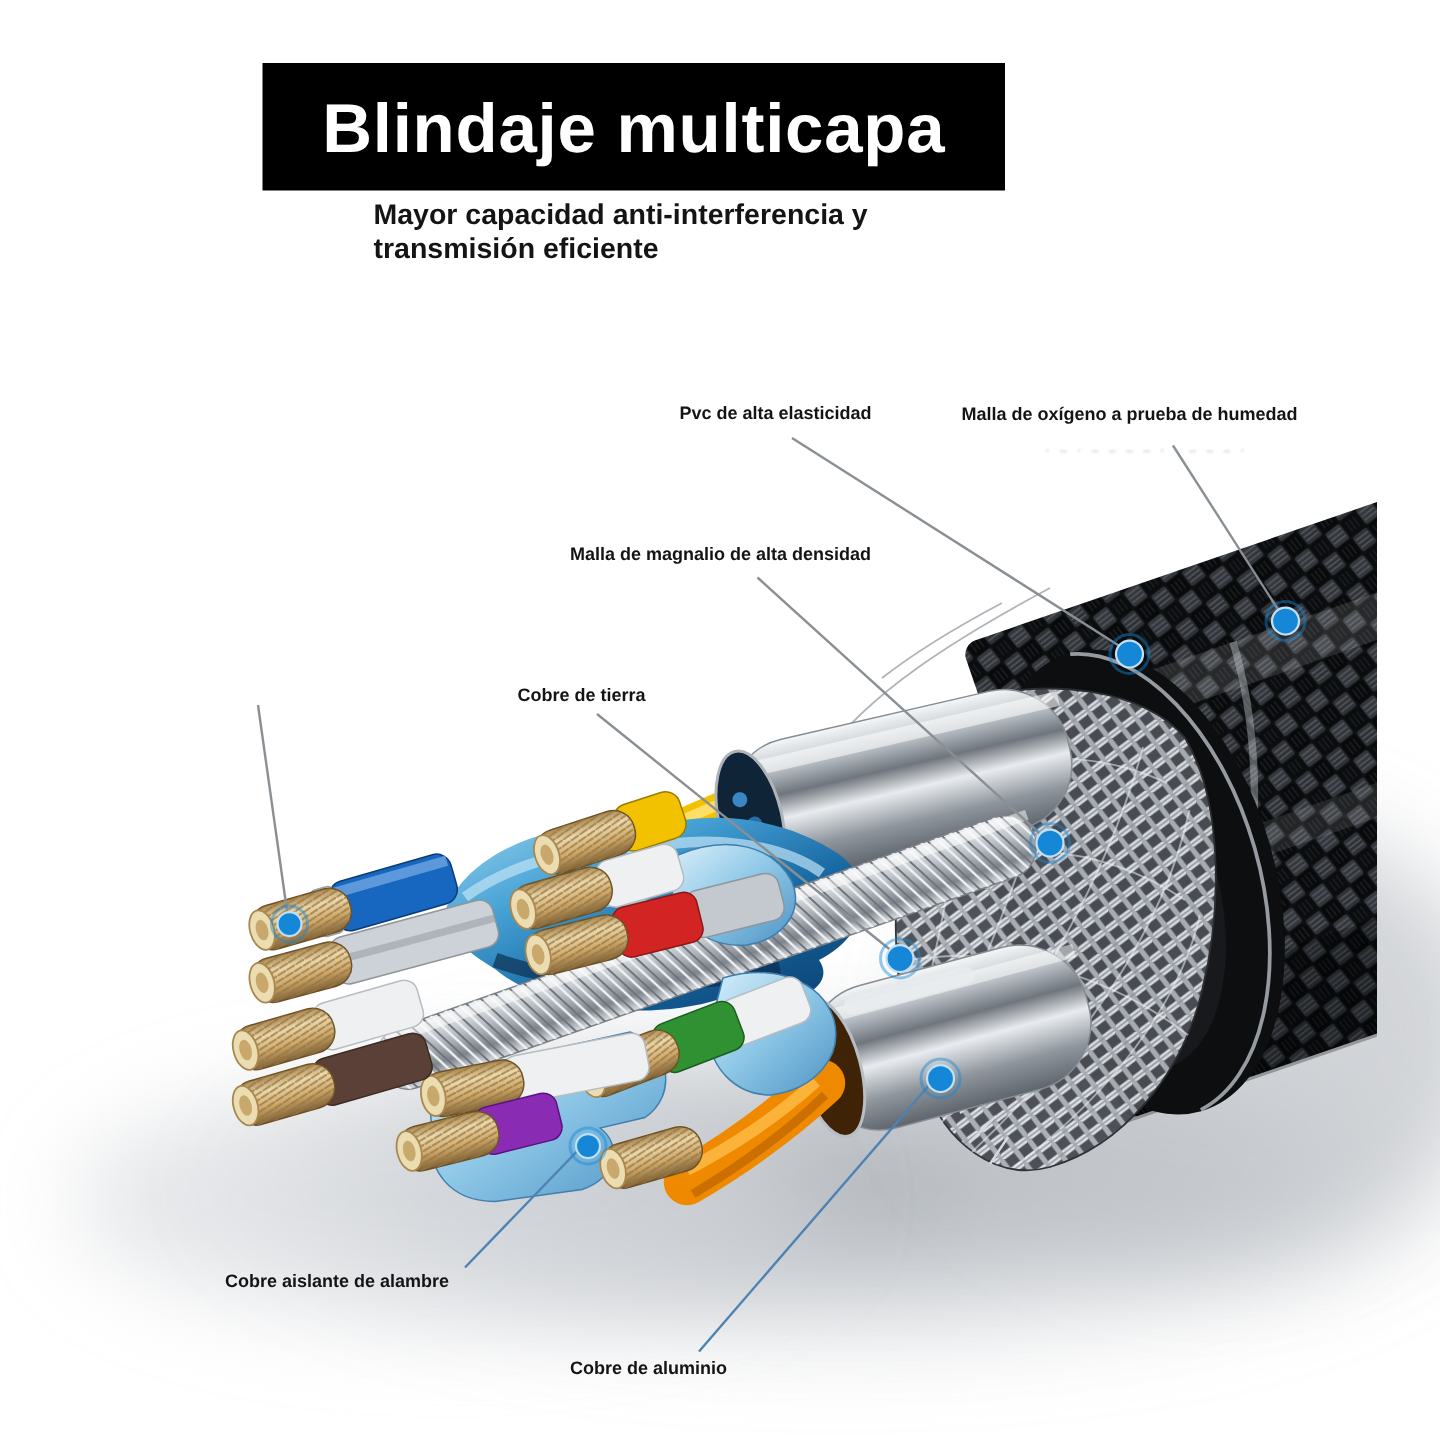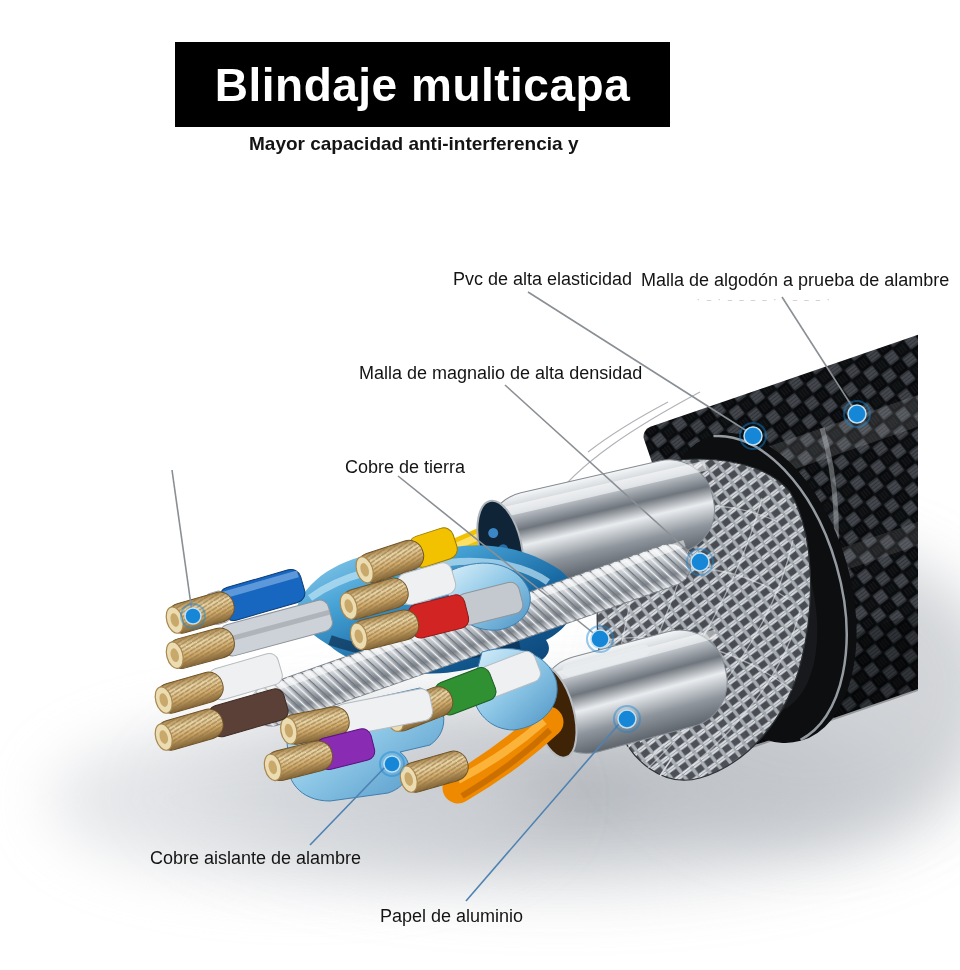--- a/index.html
+++ b/index.html
@@ -5,26 +5,26 @@
   html,body{margin:0;padding:0;background:#ffffff;}
   #stage{position:relative;width:960px;height:970px;background:#ffffff;overflow:hidden;
          font-family:"Liberation Sans","DejaVu Sans",sans-serif;}
   #art{position:absolute;left:0;top:0;}
   .banner{position:absolute;left:175px;top:42px;width:495px;height:85px;
           background:var(--banner-bg,#000);color:var(--banner-text,#fff);
           display:flex;align-items:center;justify-content:center;
           font-size:46px;font-weight:bold;letter-spacing:.5px;}
   .subtitle{position:absolute;left:205px;top:132px;width:520px;
             font-size:19px;font-weight:bold;color:var(--text,#141414);line-height:1.22;margin-left:44px;}
-  .lbl{position:absolute;font-size:18px;font-weight:normal;color:var(--text,#141414);
+  .lbl{position:absolute;font-size:12px;font-weight:bold;color:var(--text,#141414);
        white-space:nowrap;line-height:1.25;}
   .lbl-cobre{left:38px;top:428px;width:200px;text-align:center;white-space:normal;}
   .lbl-pvc{left:453px;top:268px;}
   .lbl-algodon{left:641px;top:269px;}
-  .lbl-magnalio{left:359px;top:362px;}
+  .lbl-magnalio{left:380px;top:362px;}
   .lbl-tierra{left:345px;top:456px;}
   .lbl-mylar{left:150px;top:847px;}
   .lbl-papel{left:380px;top:905px;}
   .watermark{position:absolute;left:697px;top:295px;width:170px;font-size:9px;font-weight:bold;
              letter-spacing:2px;color:#a7abaf;opacity:.55;filter:blur(.6px);white-space:nowrap;}
 </style>
 </head>
 <body>
 
 <div id="stage">
@@ -312,23 +312,24 @@
           <circle cx="392" cy="764" r="8" fill="var(--marker,#1687d6)" stroke="var(--marker-ring,#bfe0f5)" stroke-width="1.5"></circle>
         </g>
   </g>
 </svg>
 
 <div class="banner">
   <span>Blindaje multicapa</span>
 </div>
 <div class="subtitle">
   <div>Mayor capacidad anti-interferencia y</div>
+  <div>transmisión eficiente</div>
 </div>
 
 <div class="lbl lbl-pvc">Pvc de alta elasticidad</div>
-<div class="lbl lbl-algodon">Malla de algodón a prueba de alambre</div>
+<div class="lbl lbl-algodon">Malla de oxígeno a prueba de humedad</div>
 <div class="watermark">· – · – – – – · · – – – ·</div>
 <div class="lbl lbl-magnalio">Malla de magnalio de alta densidad</div>
 <div class="lbl lbl-tierra">Cobre de tierra</div>
 <div class="lbl lbl-mylar">Cobre aislante de alambre</div>
-<div class="lbl lbl-papel">Papel de aluminio</div>
+<div class="lbl lbl-papel">Cobre de aluminio</div>
 
 </div>
 
 </body></html>

